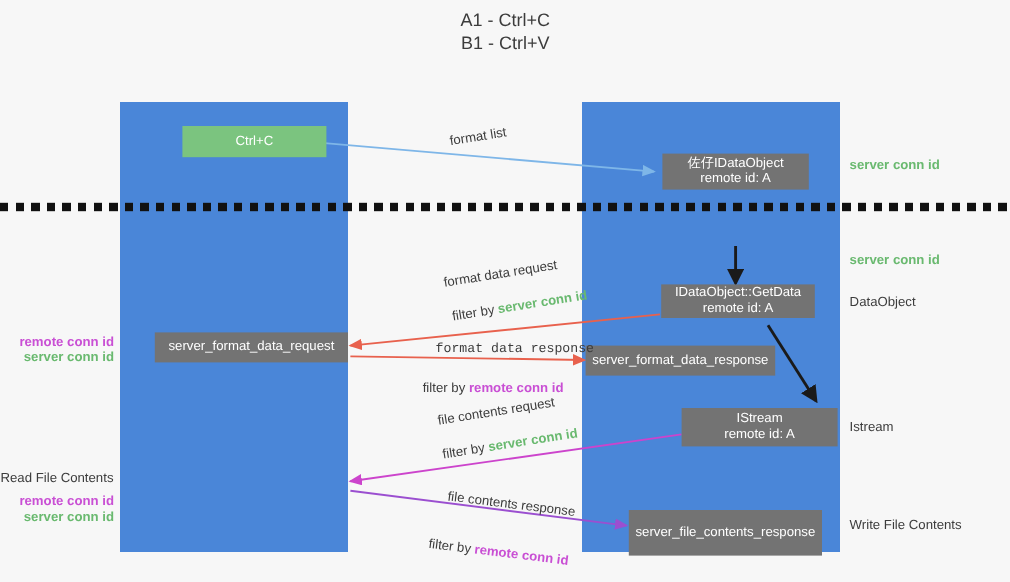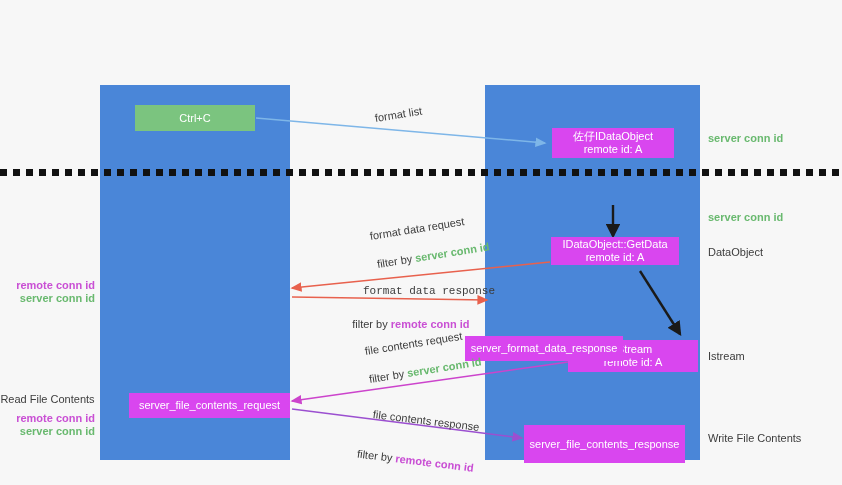--- a/index.html
+++ b/index.html
@@ -55,22 +55,22 @@
     display: flex;
     flex-direction: column;
     align-items: center;
     justify-content: center;
     color: #ffffff;
     font-size: 11px;
     line-height: 13px;
     text-align: center;
     white-space: pre;
   }
-  .box.orange { background: #d946ef; }
-  .box.green  { background: #7bc47f; }
+  .box.orange { background: #737373; }
+  .box.green  { background: #7bc47f; margin-left: 17px; }
 
   
   .lbl {
     font-size: 11px;
     line-height: 13px;
     color: #3c3c3c;
     white-space: pre;
   }
   .lbl.green   { color: #69b96f; font-weight: bold; }
   .lbl.magenta { color: #c94fd4; font-weight: bold; }
@@ -94,20 +94,22 @@
     left: 0; top: 0;
     width: 842px; height: 485px;
     pointer-events: none;
   }
 </style>
 </head>
 <body>
 
 <div id="stage">
 
+  <div class="abs title">A1 - Ctrl+C
+B1 - Ctrl+V</div>
 
   <div class="abs col-head" style="left:130px; top:58px; width:130px;">
     <div>A1</div>
     <div>remote</div>
   </div>
   <div class="abs col-head" style="left:530px; top:58px; width:130px;">
     <div>B1</div>
     <div>connection</div>
   </div>
 
@@ -153,24 +155,24 @@
   <div class="abs box orange" style="left:552px; top:128px; width:122px; height:30px;">佐仔IDataObject
 remote id: A</div>
 
 
   <div class="abs box orange" style="left:551px; top:237px; width:128px; height:28px;">IDataObject::GetData
 remote id: A</div>
 
   <div class="abs box orange" style="left:568px; top:340px; width:130px; height:32px;">IStream
 remote id: A</div>
 
-
-  <div class="abs box orange" style="left:465px; top:288px; width:158px; height:25px;margin-top:48px;">server_format_data_response</div>
-
-  <div class="abs box orange" style="left:129px; top:393px; width:161px; height:25px;">server_file_contents_request</div>
+  <div class="abs box orange" style="left:129px; top:277px; width:161px; height:25px;">server_format_data_request</div>
+
+  <div class="abs box orange" style="left:488px; top:288px; width:158px; height:25px;">server_format_data_response</div>
+
 
   <div class="abs box orange" style="left:524px; top:425px; width:161px; height:38px;">server_file_contents_response</div>
 
   <div class="abs divider"></div>
 
   <div class="abs lbl rot-up" style="left:375px; top:112px;">format list</div>
 
   <div class="abs lbl rot-up" style="left:370px; top:230px;">format data request</div>
   <div class="abs lbl rot-up" style="left:365px; top:247px;">
     <span>filter by </span><span class="lbl green">server conn id</span>

